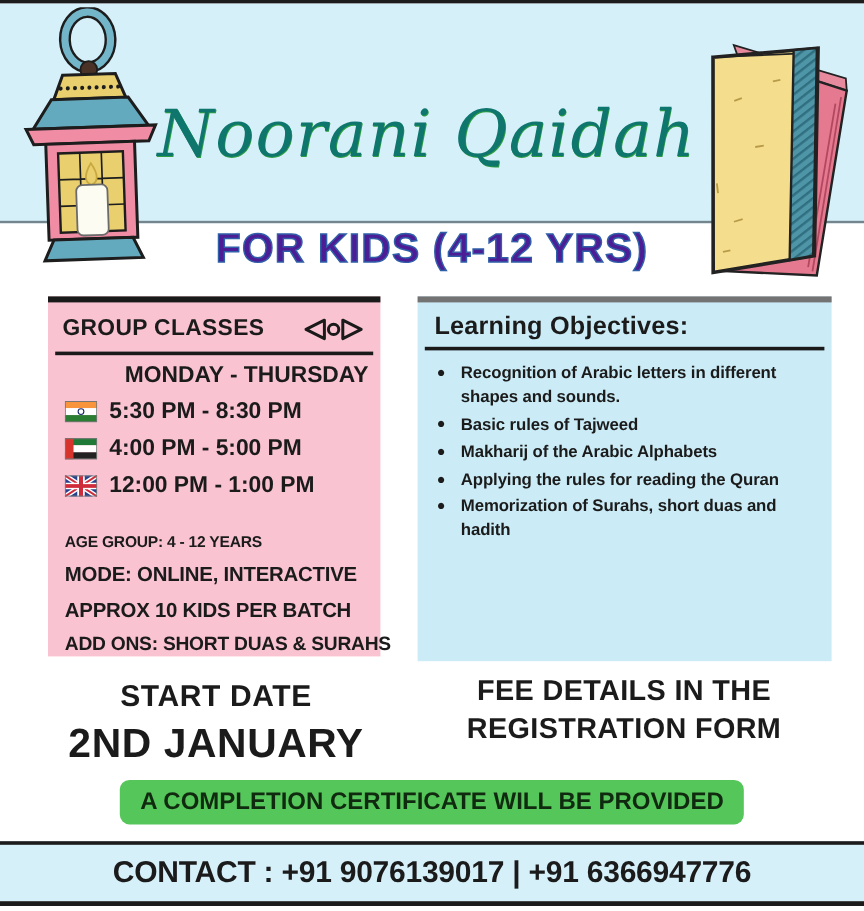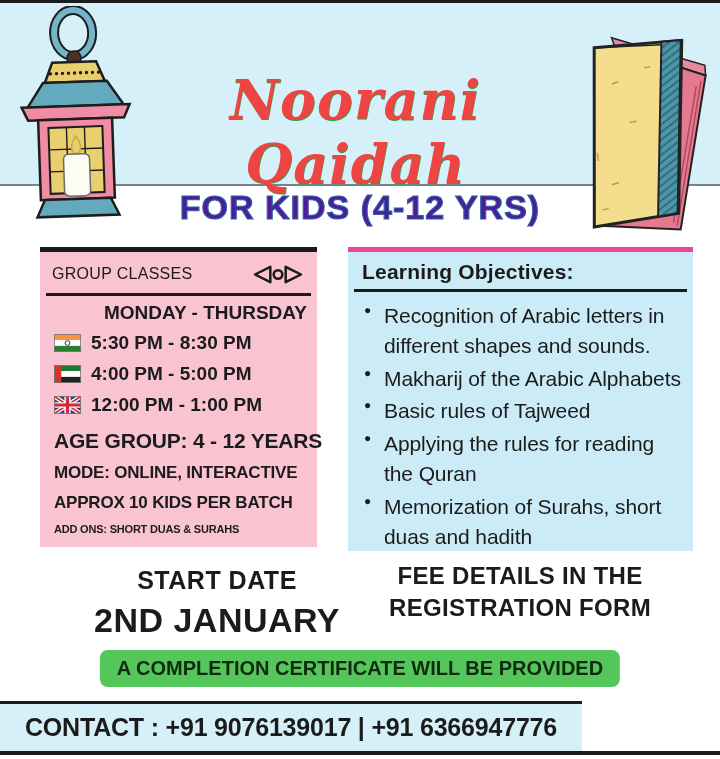--- a/index.html
+++ b/index.html
@@ -10,84 +10,84 @@
     font-family:"Liberation Sans", sans-serif; color:#1b1b1b;
   }
   .top-line { position:absolute; top:0; left:0; width:720px; height:3px; background:#1c1c1c; }
 
   
   .header-band {
     position:absolute; top:3px; left:0; width:720px; height:183px;
     background:#d6f0fa; border-bottom:2px solid #74868d;
   }
   .main-title {
-    position:absolute; top:68px; left:128px; width:455px; text-align:center;
-    font-family:"DejaVu Serif", serif; font-style:italic; font-weight:bold;
-    font-size:54px; color:#ef4444; letter-spacing:1px;
+    position:absolute; top:80px; left:128px; width:455px; text-align:center;
+    font-family:"DejaVu Serif", serif; font-style:italic; font-weight:normal;
+    font-size:54px; color:#0f766e; letter-spacing:1px;
     text-shadow:0.5px 0.5px 0 #2f9e41;
   }
   .lantern { position:absolute; top:6px; left:10px; width:130px; height:220px; }
   .book { position:absolute; top:28px; left:566px; width:150px; height:212px; }
 
   .subtitle {
     position:absolute; top:188px; left:0; width:720px; text-align:center;
     font-size:34px; font-weight:bold; letter-spacing:1px;
     color:#4c1d95; -webkit-text-stroke:1.2px #2f5fa8;
   }
 
   
   .pink-box {
     position:absolute; top:247px; left:40px; width:277px; height:300px;
     background:#f9c3d2; border-top:5px solid #1a1a1a; padding:6px 10px 0 12px;
   }
   .pink-header-row { display:flex; align-items:center; justify-content:space-between; height:32px; }
-  .pink-header { font-size:16px; font-weight:normal; letter-spacing:0.3px; }
+  .pink-header { font-size:19px; font-weight:bold; letter-spacing:0.3px; }
   .pink-divider { border-bottom:3px solid #1a1a1a; margin:3px -4px 6px -6px; }
   .pink-days { font-size:19px; font-weight:bold; margin:4px 0 6px 2px; white-space:nowrap;text-align:right; }
   .sched-row { display:flex; align-items:center; gap:10px; margin:6px 0 6px 2px; height:25px; }
   .sched-time { font-size:19px; font-weight:bold; white-space:nowrap; }
   .flag { width:27px; height:18px; flex:0 0 auto; display:block; }
-  .pink-detail { font-size:11px; font-weight:bold; margin:10px 0 0 2px; white-space:nowrap; letter-spacing:-0.2px; }
+  .pink-detail { font-size:16px; font-weight:bold; margin:10px 0 0 2px; white-space:nowrap; letter-spacing:-0.2px; }
 
   
   .blue-box {
     position:absolute; top:247px; left:348px; width:345px; height:304px;
-    background:#cbecf7; border-top:5px solid #ec4899; padding:8px 10px 0 14px;
+    background:#cbecf7; border-top:5px solid #737373; padding:8px 10px 0 14px;
   }
   .blue-header { font-size:21px; font-weight:bold; letter-spacing:0.2px; padding-bottom:5px; }
   .blue-divider { border-bottom:3px solid #1a1a1a; margin:0 -4px 9px -8px; }
   .objectives { list-style:none; }
   .objectives li {
-    position:relative; padding-left:22px; font-size:21px; font-weight:normal;
+    position:relative; padding-left:22px; font-size:14px; font-weight:bold;
     line-height:1.42; margin-bottom:3px; letter-spacing:-0.1px;
   }
   .objectives li::before { content:"●"; position:absolute; left:2px; top:1px; font-size:12px; }
 
   
   .start-date {
     position:absolute; top:564px; left:40px; width:280px; text-align:center;
-    font-weight:bold; line-height:1.35;margin-left:37px;
+    font-weight:bold; line-height:1.35;
   }
   .start-date .l1 { font-size:25px; letter-spacing:0.5px; }
   .start-date .l2 { font-size:34px; letter-spacing:0.5px; }
   .fee-details {
     position:absolute; top:560px; left:360px; width:320px; text-align:center;
     font-weight:bold; line-height:1.35;
   }
   .fee-details .l1, .fee-details .l2 { font-size:24px; letter-spacing:0.3px; }
 
   .cert-banner {
     position:absolute; top:650px; left:50%; transform:translateX(-50%);
     background:#55c65a; border-radius:8px; padding:7px 17px;
     font-size:20px; font-weight:bold; white-space:nowrap; color:#102a10;
   }
 
   
   .footer-band {
-    position:absolute; top:701px; left:0; width:582px; height:50px;
+    position:absolute; top:701px; left:0; width:720px; height:50px;
     background:#d6f0fa; border-top:3px solid #1b1b1b;
     display:flex; align-items:center; justify-content:center;
   }
   .contact-text { font-size:25px; font-weight:bold; letter-spacing:-0.2px; white-space:nowrap; }
   .footer-bottom-line { position:absolute; top:751px; left:0; width:720px; height:4px; background:#1b1b1b; }
 </style>
 </head>
 <body>
 
 <div class="flyer">
@@ -196,33 +196,33 @@
         <path d="M0,0 L26,17 M26,0 L0,17" stroke="#cf2b3a" stroke-width="1.6"></path>
         <rect x="10" width="6" height="17" fill="#ffffff"></rect>
         <rect y="5.9" width="26" height="5.2" fill="#ffffff"></rect>
         <rect x="11.4" width="3.2" height="17" fill="#cf2b3a"></rect>
         <rect y="7" width="26" height="3" fill="#cf2b3a"></rect>
         <rect x="0.4" y="0.4" width="25.2" height="16.2" fill="none" stroke="#777" stroke-width="0.8"></rect>
       </svg>
       <span class="sched-time">12:00 PM - 1:00 PM</span>
     </div>
 
-    <div class="pink-detail" style="font-size:21px; margin-top:12px;">AGE GROUP: 4 - 12 YEARS</div>
+    <div class="pink-detail" style="font-size:13px; margin-top:27px;">AGE GROUP: 4 - 12 YEARS</div>
     <div class="pink-detail" style="font-size:17px;">MODE: ONLINE, INTERACTIVE</div>
     <div class="pink-detail" style="font-size:17px;">APPROX 10 KIDS PER BATCH</div>
     <div class="pink-detail">ADD ONS: SHORT DUAS &amp; SURAHS</div>
   </div>
 
   <div class="blue-box">
     <div class="blue-header">Learning Objectives:</div>
     <div class="blue-divider"></div>
     <ul class="objectives">
       <li>Recognition of Arabic letters in different shapes and sounds.</li>
+      <li>Basic rules of Tajweed</li>
       <li>Makharij of the Arabic Alphabets</li>
-      <li>Basic rules of Tajweed</li>
       <li>Applying the rules for reading the Quran</li>
       <li>Memorization of Surahs, short duas and hadith</li>
     </ul>
   </div>
 
   <div class="start-date">
     <div class="l1">START DATE</div>
     <div class="l2">2ND JANUARY 2025</div>
   </div>
 

